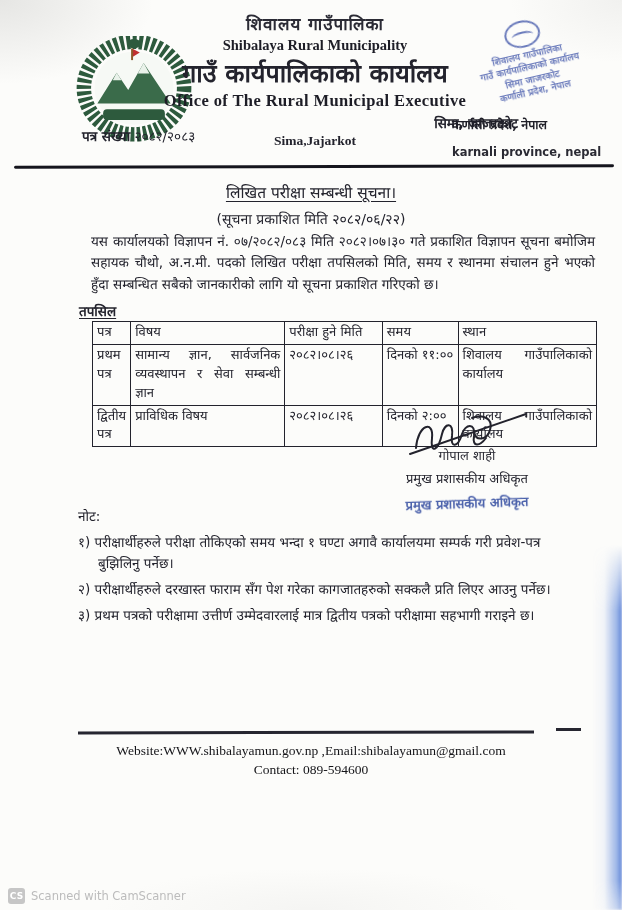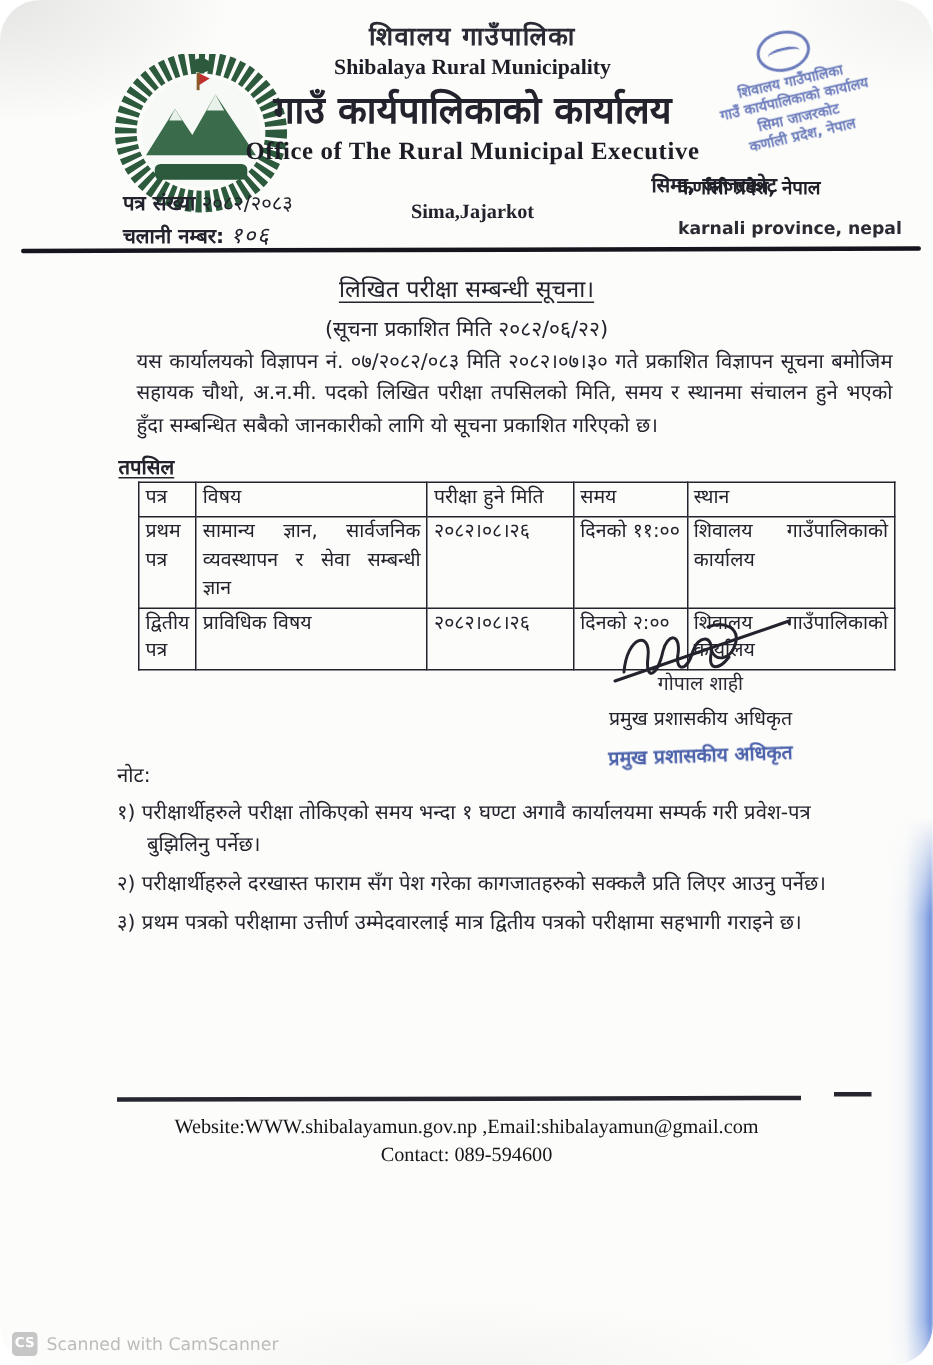--- a/index.html
+++ b/index.html
@@ -5,21 +5,20 @@
   * { margin:0; padding:0; box-sizing:border-box; }
   html,body { background:#ffffff; }
   .page {
     position:relative; width:622px; height:910px; overflow:hidden;
     font-family:"DejaVu Sans", sans-serif; color:#23232d;
     background:
       radial-gradient(ellipse 220px 120px at 0% 0%, rgba(140,140,138,0.20), transparent 70%),
       radial-gradient(ellipse 160px 90px at 100% 0%, rgba(160,160,158,0.12), transparent 70%),
       radial-gradient(ellipse 300px 60px at 50% 100%, rgba(180,180,178,0.10), transparent 70%),
       #fcfcfa;
-    border-radius: 27px;
   }
 
   
   .header-center { position:absolute; left:112px; top:12px; width:406px; text-align:center; }
   .h-np1 { font-size:17px; font-weight:bold; letter-spacing:1px; color:#2b2b35; }
   .h-en1 { font-family:"Liberation Serif", serif; font-weight:bold; font-size:14.5px; margin-top:2px; color:#1d1d26; }
   .h-np2 { font-size:25px; font-weight:bold; margin-top:1px; color:#23232d; }
   .h-en2 { font-family:"Liberation Serif", serif; font-weight:bold; font-size:16.5px; letter-spacing:.4px; margin-top:2px; color:#1d1d26; }
   .h-np3 { font-size:13.5px; font-weight:bold; margin-top:3px;text-align:right; }
   .h-en3 { font-family:"Liberation Serif", serif; font-weight:bold; font-size:13.5px; margin-top:1px; }
@@ -141,24 +140,20 @@
 
   <div class="province-print">
     <div class="province-np">कर्णाली प्रदेश, नेपाल</div>
     <div class="province-en">karnali province, nepal</div>
   </div>
 
   <div class="meta">
     <div>
       <span class="lbl">पत्र संख्या</span>
       <span>२०८२/२०८३</span>
-    </div>
-    <div>
-      <span class="lbl">चलानी नम्बर:</span>
-      <span class="hand">१०६</span>
     </div>
   </div>
 
   <div class="rule-top"></div>
 
   <div class="title-wrap">
     <div><span class="notice-title">लिखित परीक्षा सम्बन्धी सूचना।</span></div>
     <div class="notice-sub">(सूचना प्रकाशित मिति २०८२/०६/२२)</div>
   </div>
 

